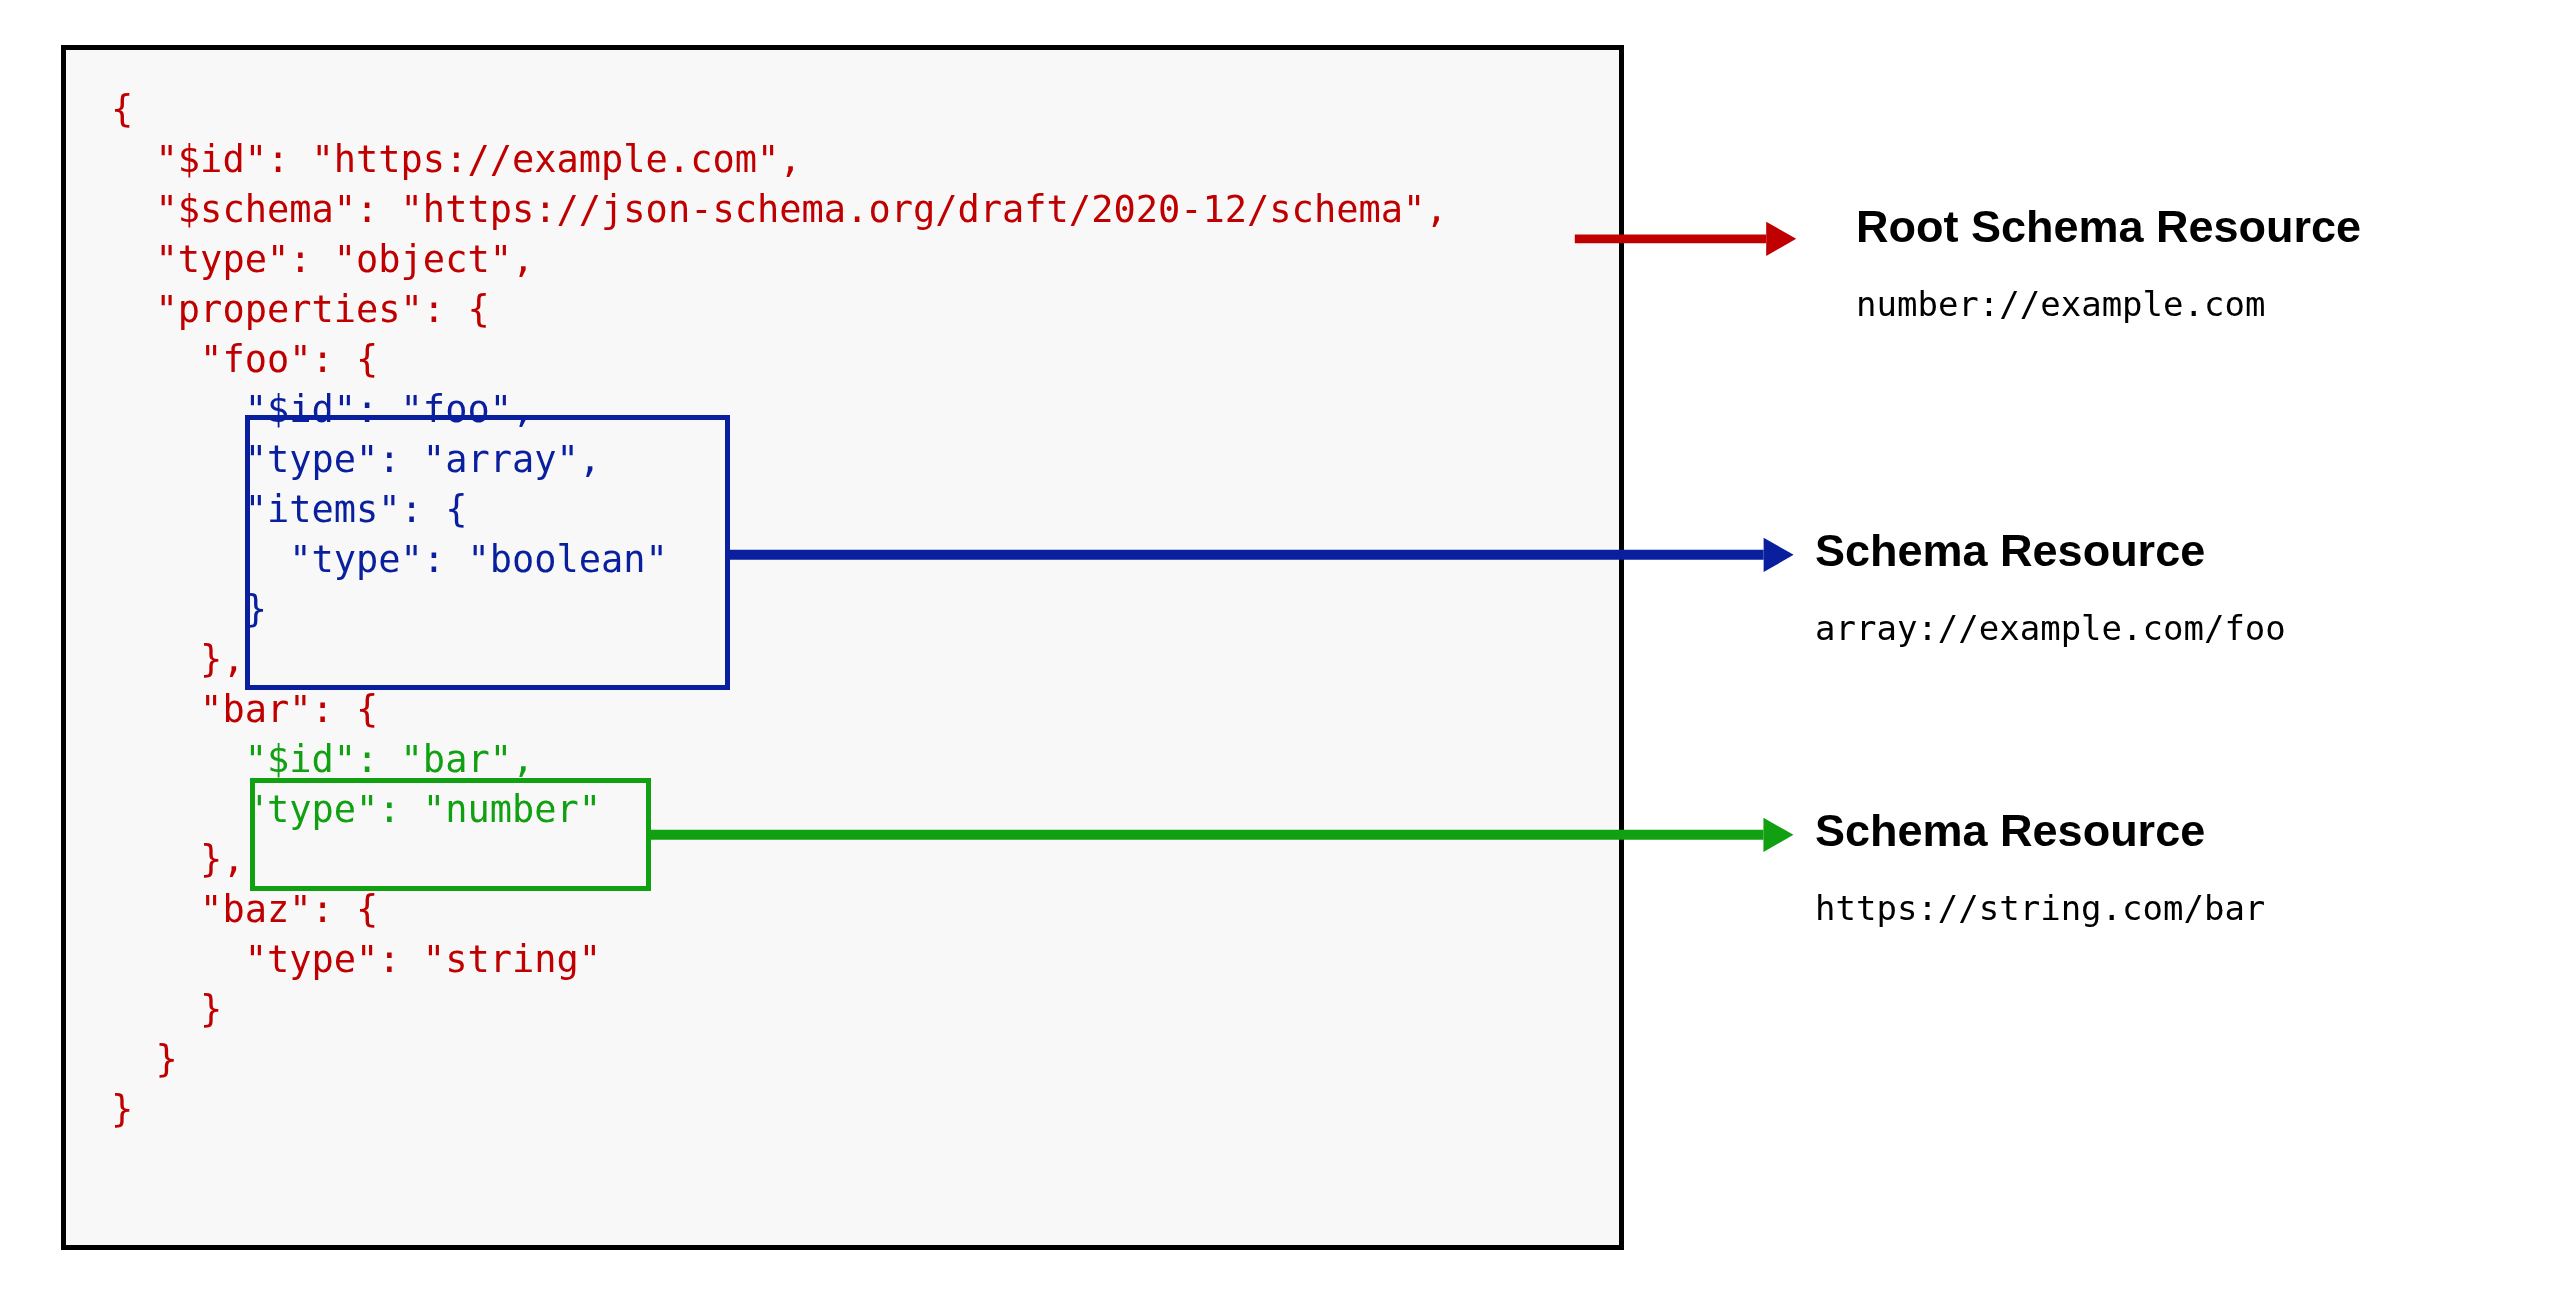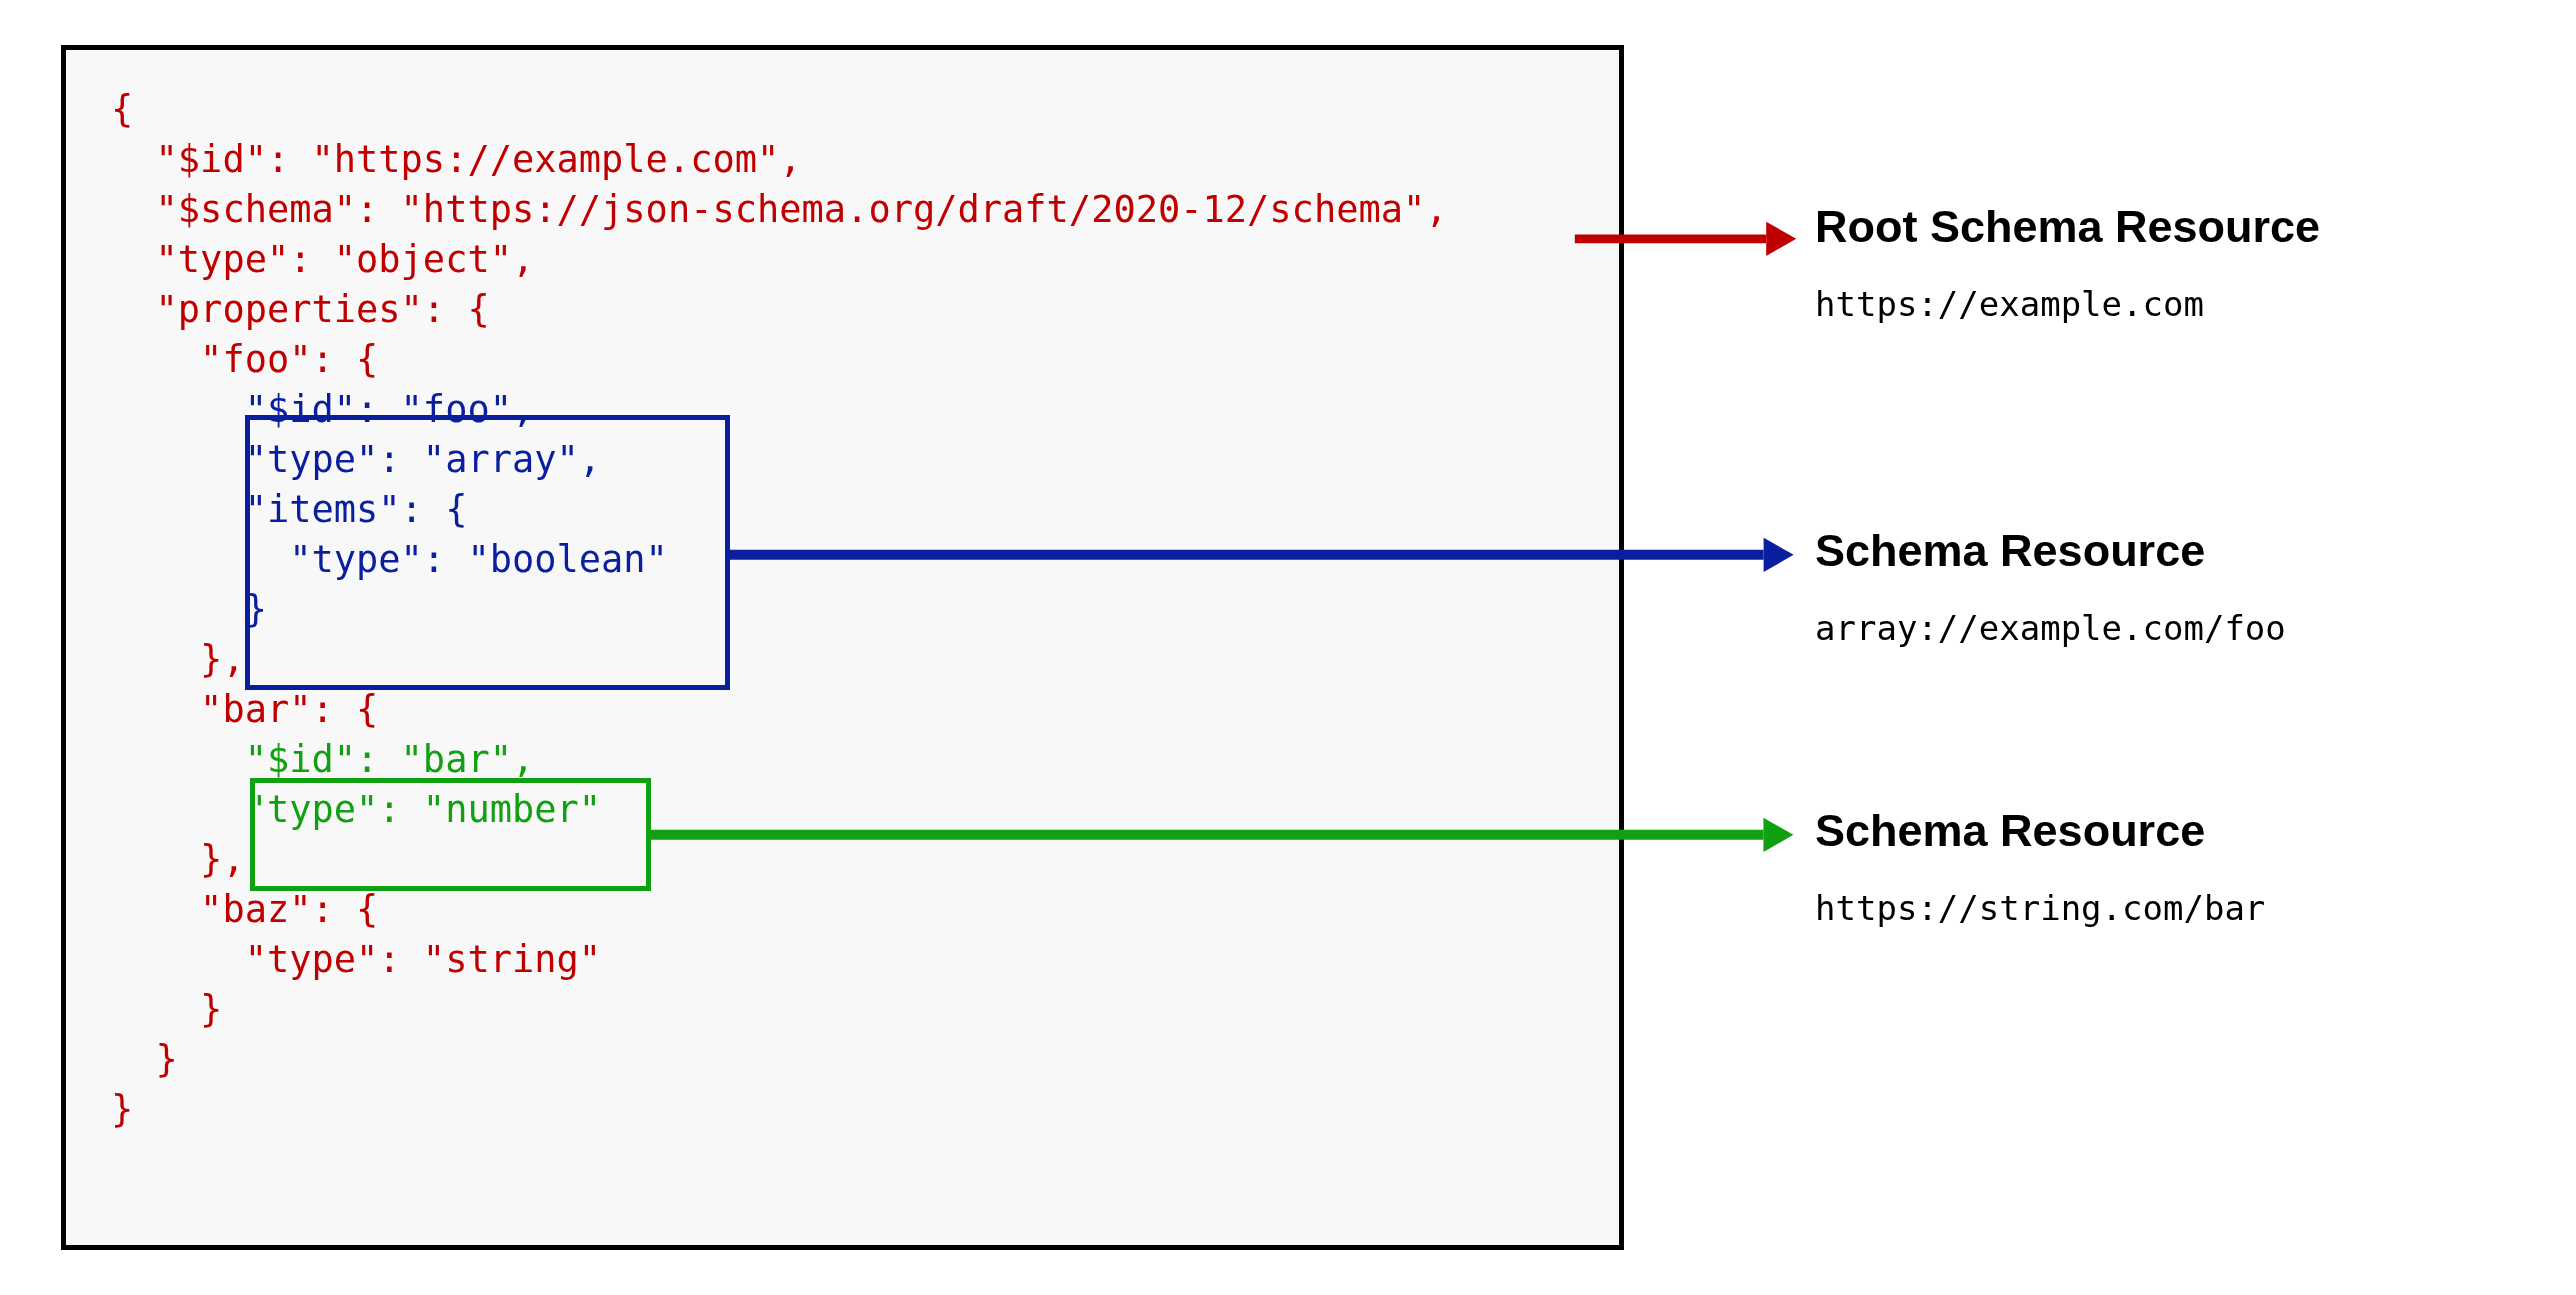--- a/index.html
+++ b/index.html
@@ -83,21 +83,21 @@
   #arrow-root  { left: 1574px; top: 216px;  width: 223px;  height: 50px; }
   #arrow-foo   { left: 726px; top: 532px;  width: 1071px; height: 50px; }
   #arrow-bar   { left: 647px;  top: 812px; width: 1150px; height: 50px; }
 
   
   .label-group {
     position: absolute;
     left: 1815px;
     width: 719px;
   }
-  #label-root { top: 201px; }
+  #label-root { top: 201px; margin-left: 41px; }
   #label-foo  { top: 525px; }
   #label-bar  { top: 805px; }
 
   .label-title {
     font-family: "Liberation Sans", sans-serif;
     font-weight: bold;
     font-size: 45px;
     line-height: 52px;
     color: #000000;
     margin: 0;
@@ -134,21 +134,21 @@
     <polygon points="1448,8 1490,32 1448,56" fill="#0a1f9e"></polygon>
   </svg>
 
   <svg class="arrow-svg" id="arrow-bar" viewBox="0 0 1600 70">
     <line x1="0" y1="32" x2="1558" y2="32" stroke="#11a011" stroke-width="14"></line>
     <polygon points="1558,8 1600,32 1558,56" fill="#11a011"></polygon>
   </svg>
 
   <div class="label-group" id="label-root">
     <div class="label-title">Root Schema Resource</div>
-    <div class="label-uri">https://example.com</div>
+    <div class="label-uri">number://example.com</div>
   </div>
 
   <div class="label-group" id="label-foo">
     <div class="label-title">Schema Resource</div>
     <div class="label-uri">array://example.com/foo</div>
   </div>
 
   <div class="label-group" id="label-bar">
     <div class="label-title">Schema Resource</div>
     <div class="label-uri">https://string.com/bar</div>

